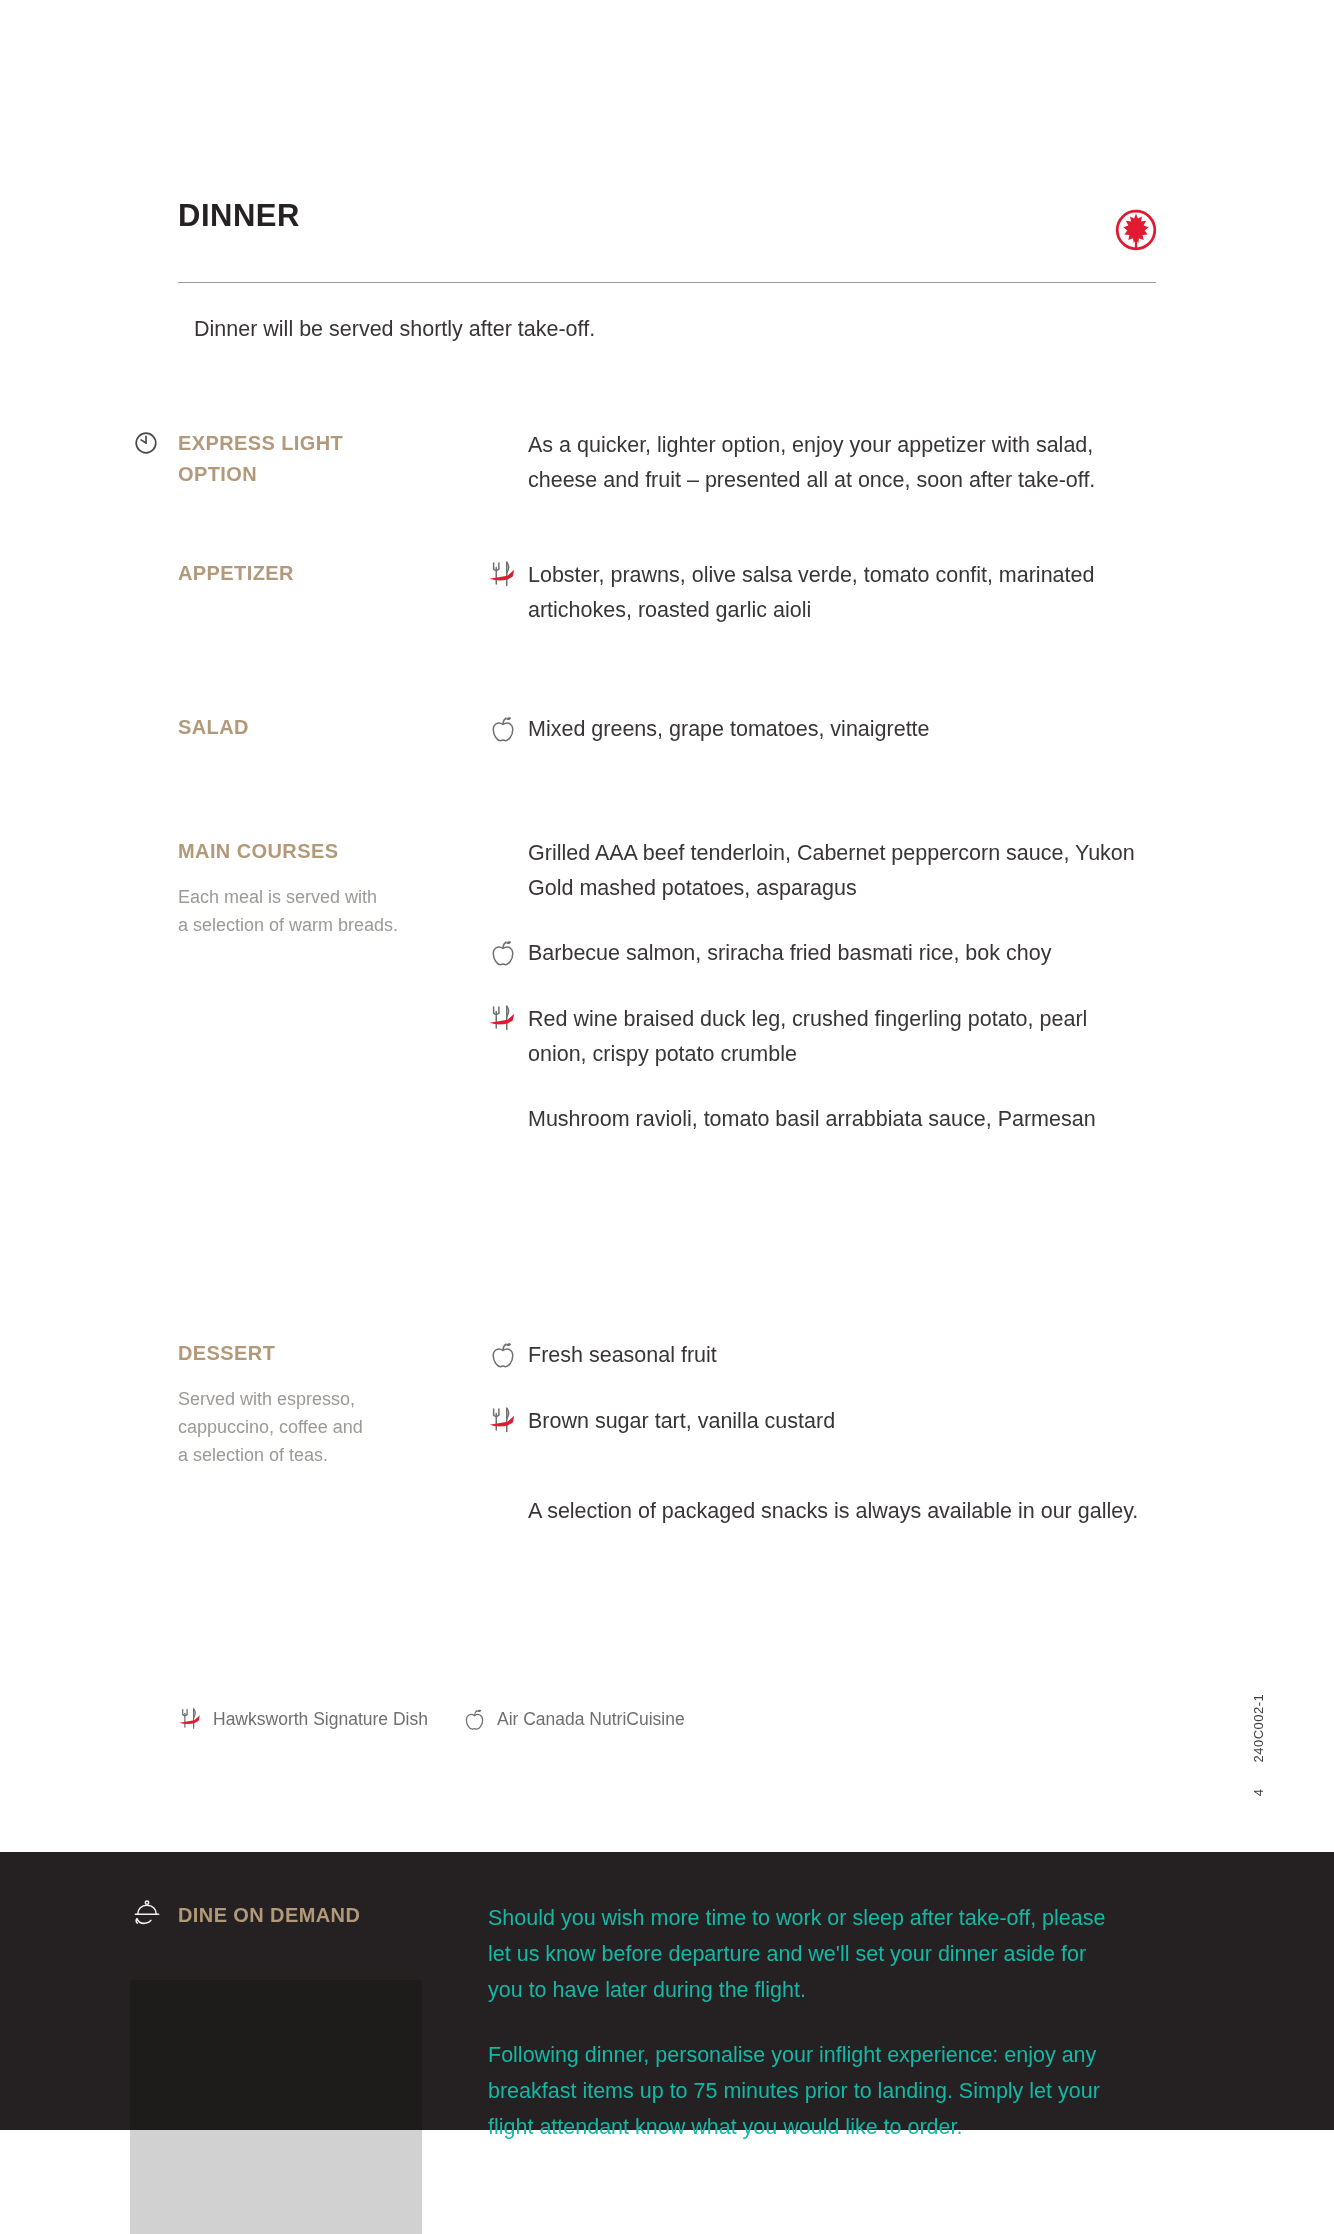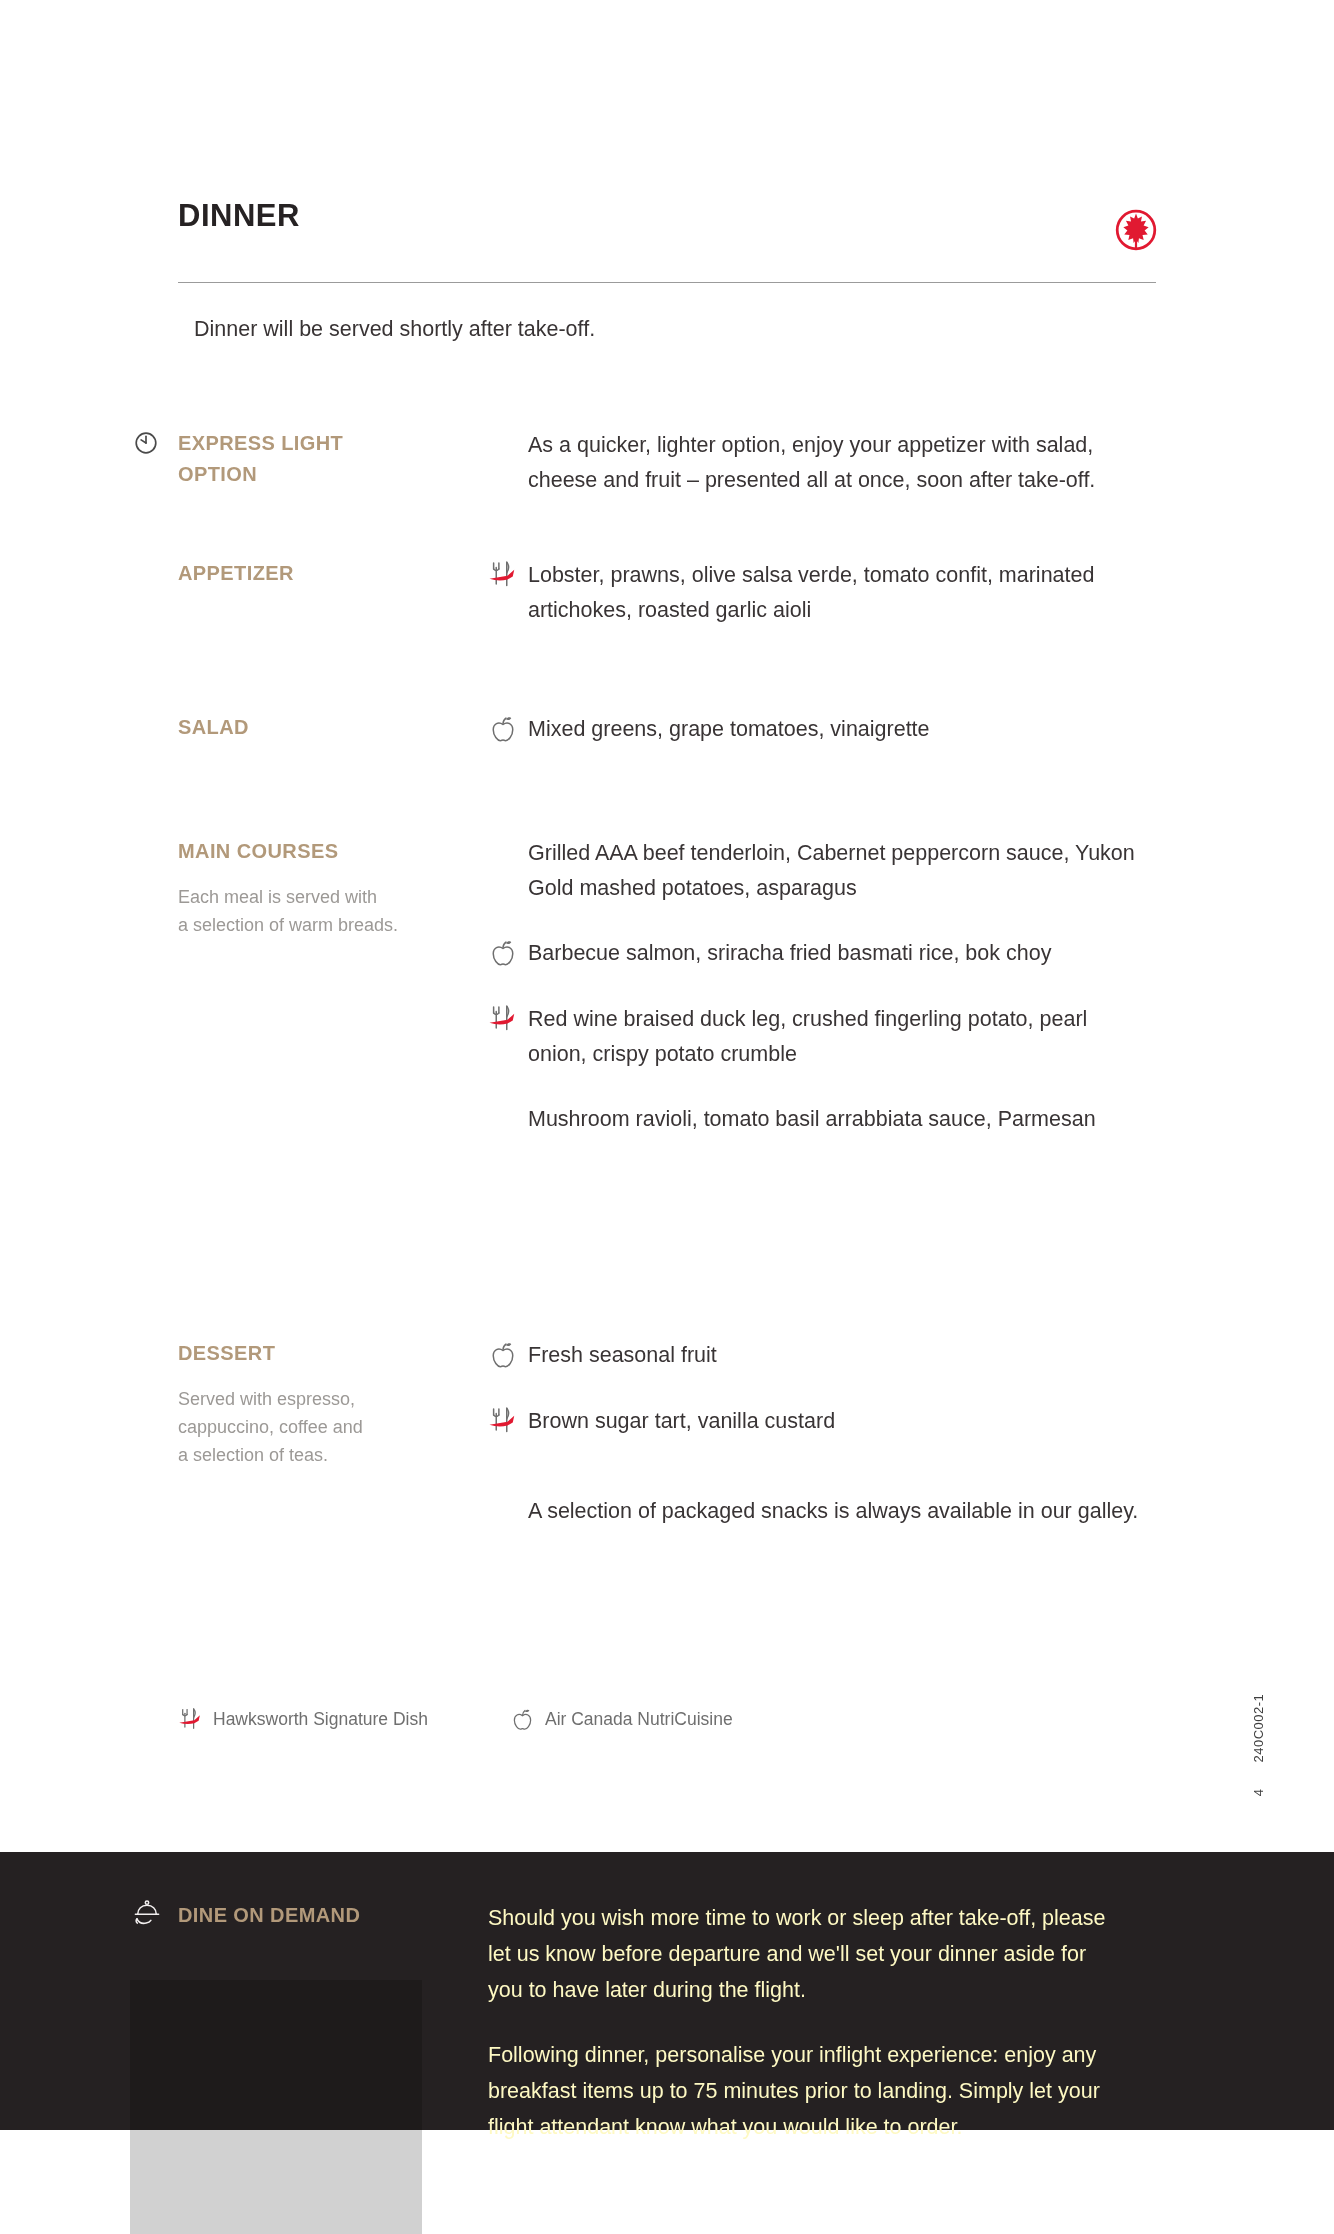--- a/index.html
+++ b/index.html
@@ -40,21 +40,21 @@
     position:absolute; left:-46px; top:1px; width:28px; height:28px;
   }
   .note { margin-top:16px; font-size:18px; line-height:28px; color:#9c9996; }
   .col-right { flex:0 0 auto; }
   .item { display:flex; margin:0 0 30px 0; }
   .item:last-child { margin-bottom:0; }
   .icell { width:40px; flex:0 0 40px; padding-top:2px; }
   .icell svg { width:30px; height:30px; }
   .item p { margin:0; width:618px; font-size:21.5px; line-height:35px; color:#393435; }
   
-  .legend { position:absolute; left:178px; top:1707px; display:flex; align-items:flex-end;gap:48px; }
+  .legend { position:absolute; left:178px; top:1707px; display:flex; align-items:flex-end; }
   .legend .entry { display:flex; align-items:center; margin-right:34px; }
   .legend .entry svg { width:25px; height:25px; margin-right:10px; }
   .legend .entry span { font-size:17.5px; color:#6f6f6f; }
   
   .page-code {
     position:absolute; left:1163px; top:1735px; width:190px; height:20px;
     transform:rotate(-90deg);
     display:flex; align-items:center; justify-content:center;
     font-size:13px; letter-spacing:.5px; color:#3f3f3f;
   }
@@ -66,21 +66,21 @@
   }
   .footer-shade {
     position:absolute; left:130px; top:128px; width:292px; height:254px;
     background:rgba(0,0,0,0.18);
   }
   .footer .section-f { position:absolute; left:178px; top:48px; display:flex; }
   .footer .col-left h2 { color:#b2997a; width:240px; }
   .footer .heading-icon { width:34px; height:34px; top:-2px; left:-48px; }
   .footer .col-right p {
     margin:0 0 29px 0; width:634px;
-    font-size:21.5px; line-height:36px; color:#fef9c3;
+    font-size:21.5px; line-height:36px; color:#14b8a6;
   }
   .icon-stroke { fill:none; stroke:#6f6f6f; stroke-width:2; stroke-linecap:round; stroke-linejoin:round; }
 </style>
 </head>
 <body>
 
 <svg width="0" height="0" style="position:absolute" aria-hidden="true">
   <defs>
     <symbol id="sym-signature" viewBox="0 0 40 40">
 

